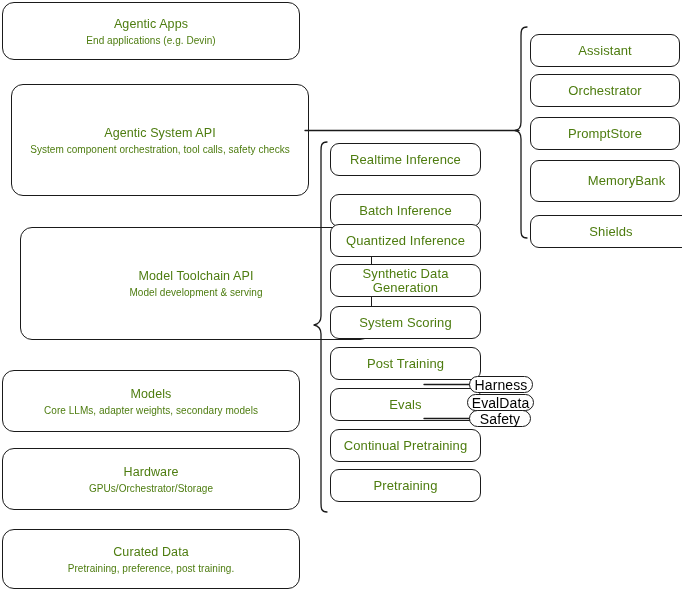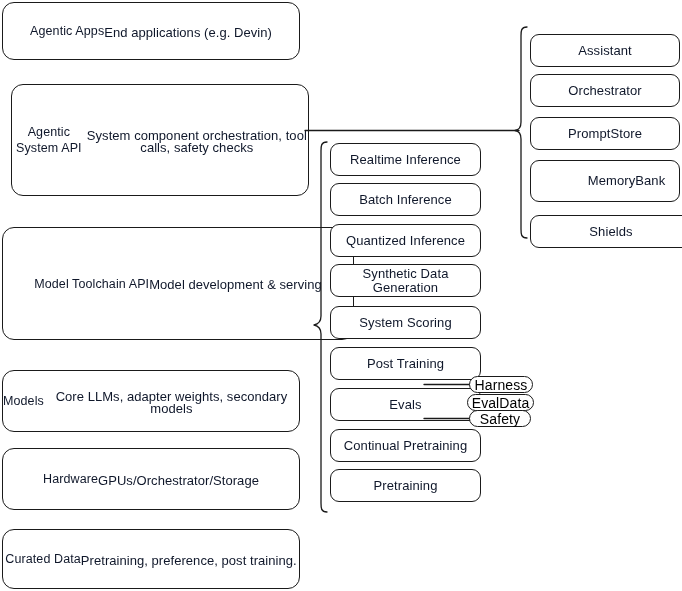--- a/index.html
+++ b/index.html
@@ -20,34 +20,35 @@
   }
 
   
   .node {
     position: absolute;
     box-sizing: border-box;
     background: #ffffff;
     border: 1.3px solid #1a1a1a;
     border-radius: 12px;
     display: flex;
+    flex-direction: column;
     align-items: center;
     justify-content: center;
     text-align: center;
-    color: #0f172a;
+    color: #4d7c0f;
   }
 
   
   .node.layer .title {
     font-size: 12.5px;
     line-height: 16px;
     letter-spacing: .1px;
   }
   .node.layer .subtitle {
-    font-size: 13px;
+    font-size: 10px;
     line-height: 12px;
     margin-top: 3px;
     letter-spacing: .05px;
   }
 
   
   .node.item {
     border-radius: 9px;
     border-width: 1.25px;
   }
@@ -125,21 +126,21 @@
   <div class="node layer" style="left:2px; top:2px; width:298px; height:58px;">
     <div class="title">Agentic Apps</div>
     <div class="subtitle">End applications (e.g. Devin)</div>
   </div>
 
   <div class="node layer" style="left:2px; top:84px; width:298px; height:112px;margin-left:9px;">
     <div class="title">Agentic System API</div>
     <div class="subtitle">System component orchestration, tool calls, safety checks</div>
   </div>
 
-  <div class="node layer" style="left:2px; top:227px; width:352px; height:113px;">
+  <div class="node layer" style="left:20px; top:227px; width:352px; height:113px;">
     <div class="title">Model Toolchain API</div>
     <div class="subtitle">Model development &amp; serving</div>
   </div>
 
   <div class="node layer" style="left:2px; top:370px; width:298px; height:62px;">
     <div class="title">Models</div>
     <div class="subtitle">Core LLMs, adapter weights, secondary models</div>
   </div>
 
   <div class="node layer" style="left:2px; top:448px; width:298px; height:62px;">
@@ -148,21 +149,21 @@
   </div>
 
   <div class="node layer" style="left:2px; top:529px; width:298px; height:60px;">
     <div class="title">Curated Data</div>
     <div class="subtitle">Pretraining, preference, post training.</div>
   </div>
 
   <div class="node item" style="left:330px; top:143px; width:151px; height:33px;">
     <div class="title">Realtime Inference</div>
   </div>
-  <div class="node item" style="left:330px; top:183px; width:151px; height:33px;">
+  <div class="node item" style="left:330px; top:194px; width:151px; height:33px;">
     <div class="title">Batch Inference</div>
   </div>
   <div class="node item" style="left:330px; top:224px; width:151px; height:33px;border-radius:9px;">
     <div class="title">Quantized Inference</div>
   </div>
   <div class="node item" style="left:330px; top:264px; width:151px; height:33px;">
     <div class="title">Synthetic Data Generation</div>
   </div>
   <div class="node item" style="left:330px; top:306px; width:151px; height:33px;">
     <div class="title">System Scoring</div>

